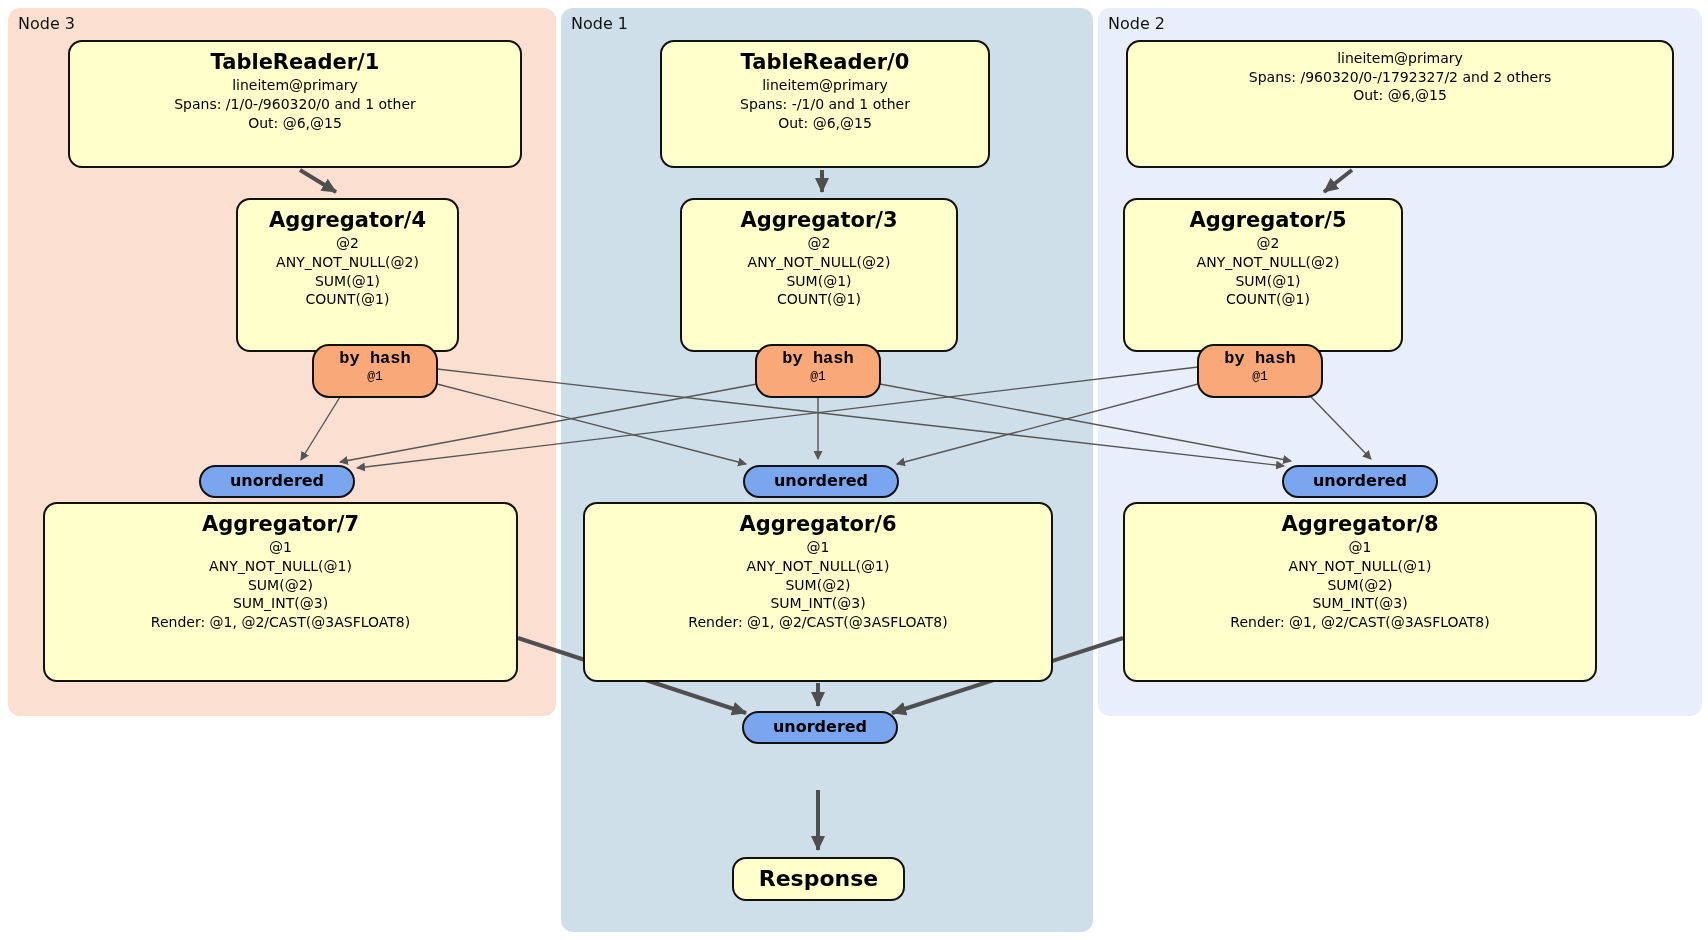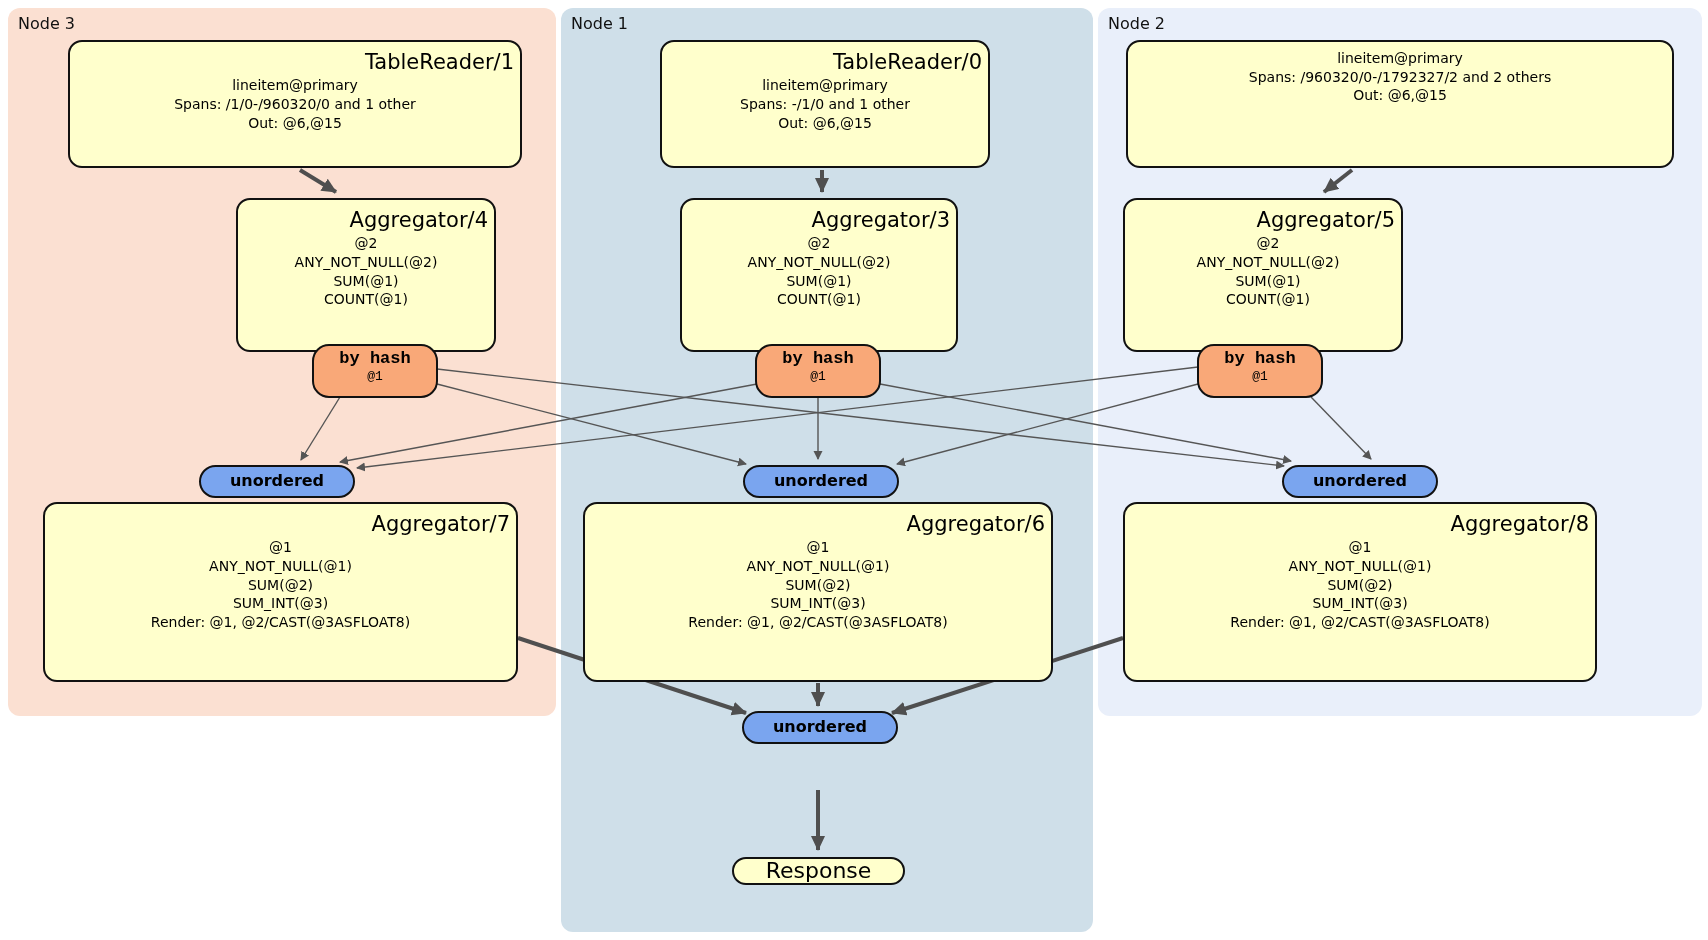--- a/index.html
+++ b/index.html
@@ -13,21 +13,21 @@
   #panel-node2{left:1098px;top:8px;width:604px;height:708px;background:var(--panel-node2,#e9effa);}
   .panel-label{position:absolute;top:6px;left:10px;font-size:16px;color:#111;}
   #edges{position:absolute;left:0;top:0;z-index:1;}
   .tk{stroke:var(--edge,#4f4f4f);stroke-width:4;fill:none;}
   .tn{stroke:#555;stroke-width:1.4;fill:none;}
   .gbox{
     position:absolute;box-sizing:border-box;z-index:2;
     background:var(--node-fill,#ffffcc);border:2px solid var(--node-border,#111);
     border-radius:14px;text-align:center;padding:7px 6px 5px;
   }
-  .gtitle{font-weight:normal;font-size:21px;line-height:1.3;text-align:right;}
+  .gtitle{font-weight:bold;font-size:21px;line-height:1.3;}
   .gline{font-size:14px;line-height:1.33;}
   .router{
     position:absolute;box-sizing:border-box;z-index:3;
     background:var(--router-fill,#f9a878);border:2px solid #111;border-radius:17px;
     text-align:center;padding-top:3px;font-family:Liberation Mono, monospace;
   }
   .router .rt{font-weight:bold;font-size:17px;line-height:1.2;}
   .router .rs{font-size:13px;line-height:1.2;}
   .sync{
     position:absolute;box-sizing:border-box;z-index:3;
@@ -93,21 +93,21 @@
     <div class="gline">lineitem@primary</div>
     <div class="gline">Spans: -/1/0 and 1 other</div>
     <div class="gline">Out: @6,@15</div>
   </div>
   <div class="gbox" style="left:1126px;top:40px;width:548px;height:128px;">
     <div class="gline">lineitem@primary</div>
     <div class="gline">Spans: /960320/0-/1792327/2 and 2 others</div>
     <div class="gline">Out: @6,@15</div>
   </div>
 
-  <div class="gbox" style="left:236px;top:198px;width:260px;height:154px;">
+  <div class="gbox" style="left:236px;top:198px;width:223px;height:154px;">
     <div class="gtitle">Aggregator/4</div>
     <div class="gline">@2</div>
     <div class="gline">ANY_NOT_NULL(@2)</div>
     <div class="gline">SUM(@1)</div>
     <div class="gline">COUNT(@1)</div>
   </div>
   <div class="gbox" style="left:680px;top:198px;width:278px;height:154px;">
     <div class="gtitle">Aggregator/3</div>
     <div class="gline">@2</div>
     <div class="gline">ANY_NOT_NULL(@2)</div>
@@ -158,17 +158,17 @@
   <div class="gbox" style="left:1123px;top:502px;width:474px;height:180px;">
     <div class="gtitle">Aggregator/8</div>
     <div class="gline">@1</div>
     <div class="gline">ANY_NOT_NULL(@1)</div>
     <div class="gline">SUM(@2)</div>
     <div class="gline">SUM_INT(@3)</div>
     <div class="gline">Render: @1, @2/CAST(@3ASFLOAT8)</div>
   </div>
 
   <div class="sync" style="left:742px;top:711px;">unordered</div>
-  <div class="gbox flexbox" style="left:732px;top:857px;width:173px;height:28px;">
+  <div class="gbox flexbox" style="left:732px;top:857px;width:173px;height:44px;">
     <div class="gtitle">Response</div>
   </div>
 
 </div>
 
 </body></html>

